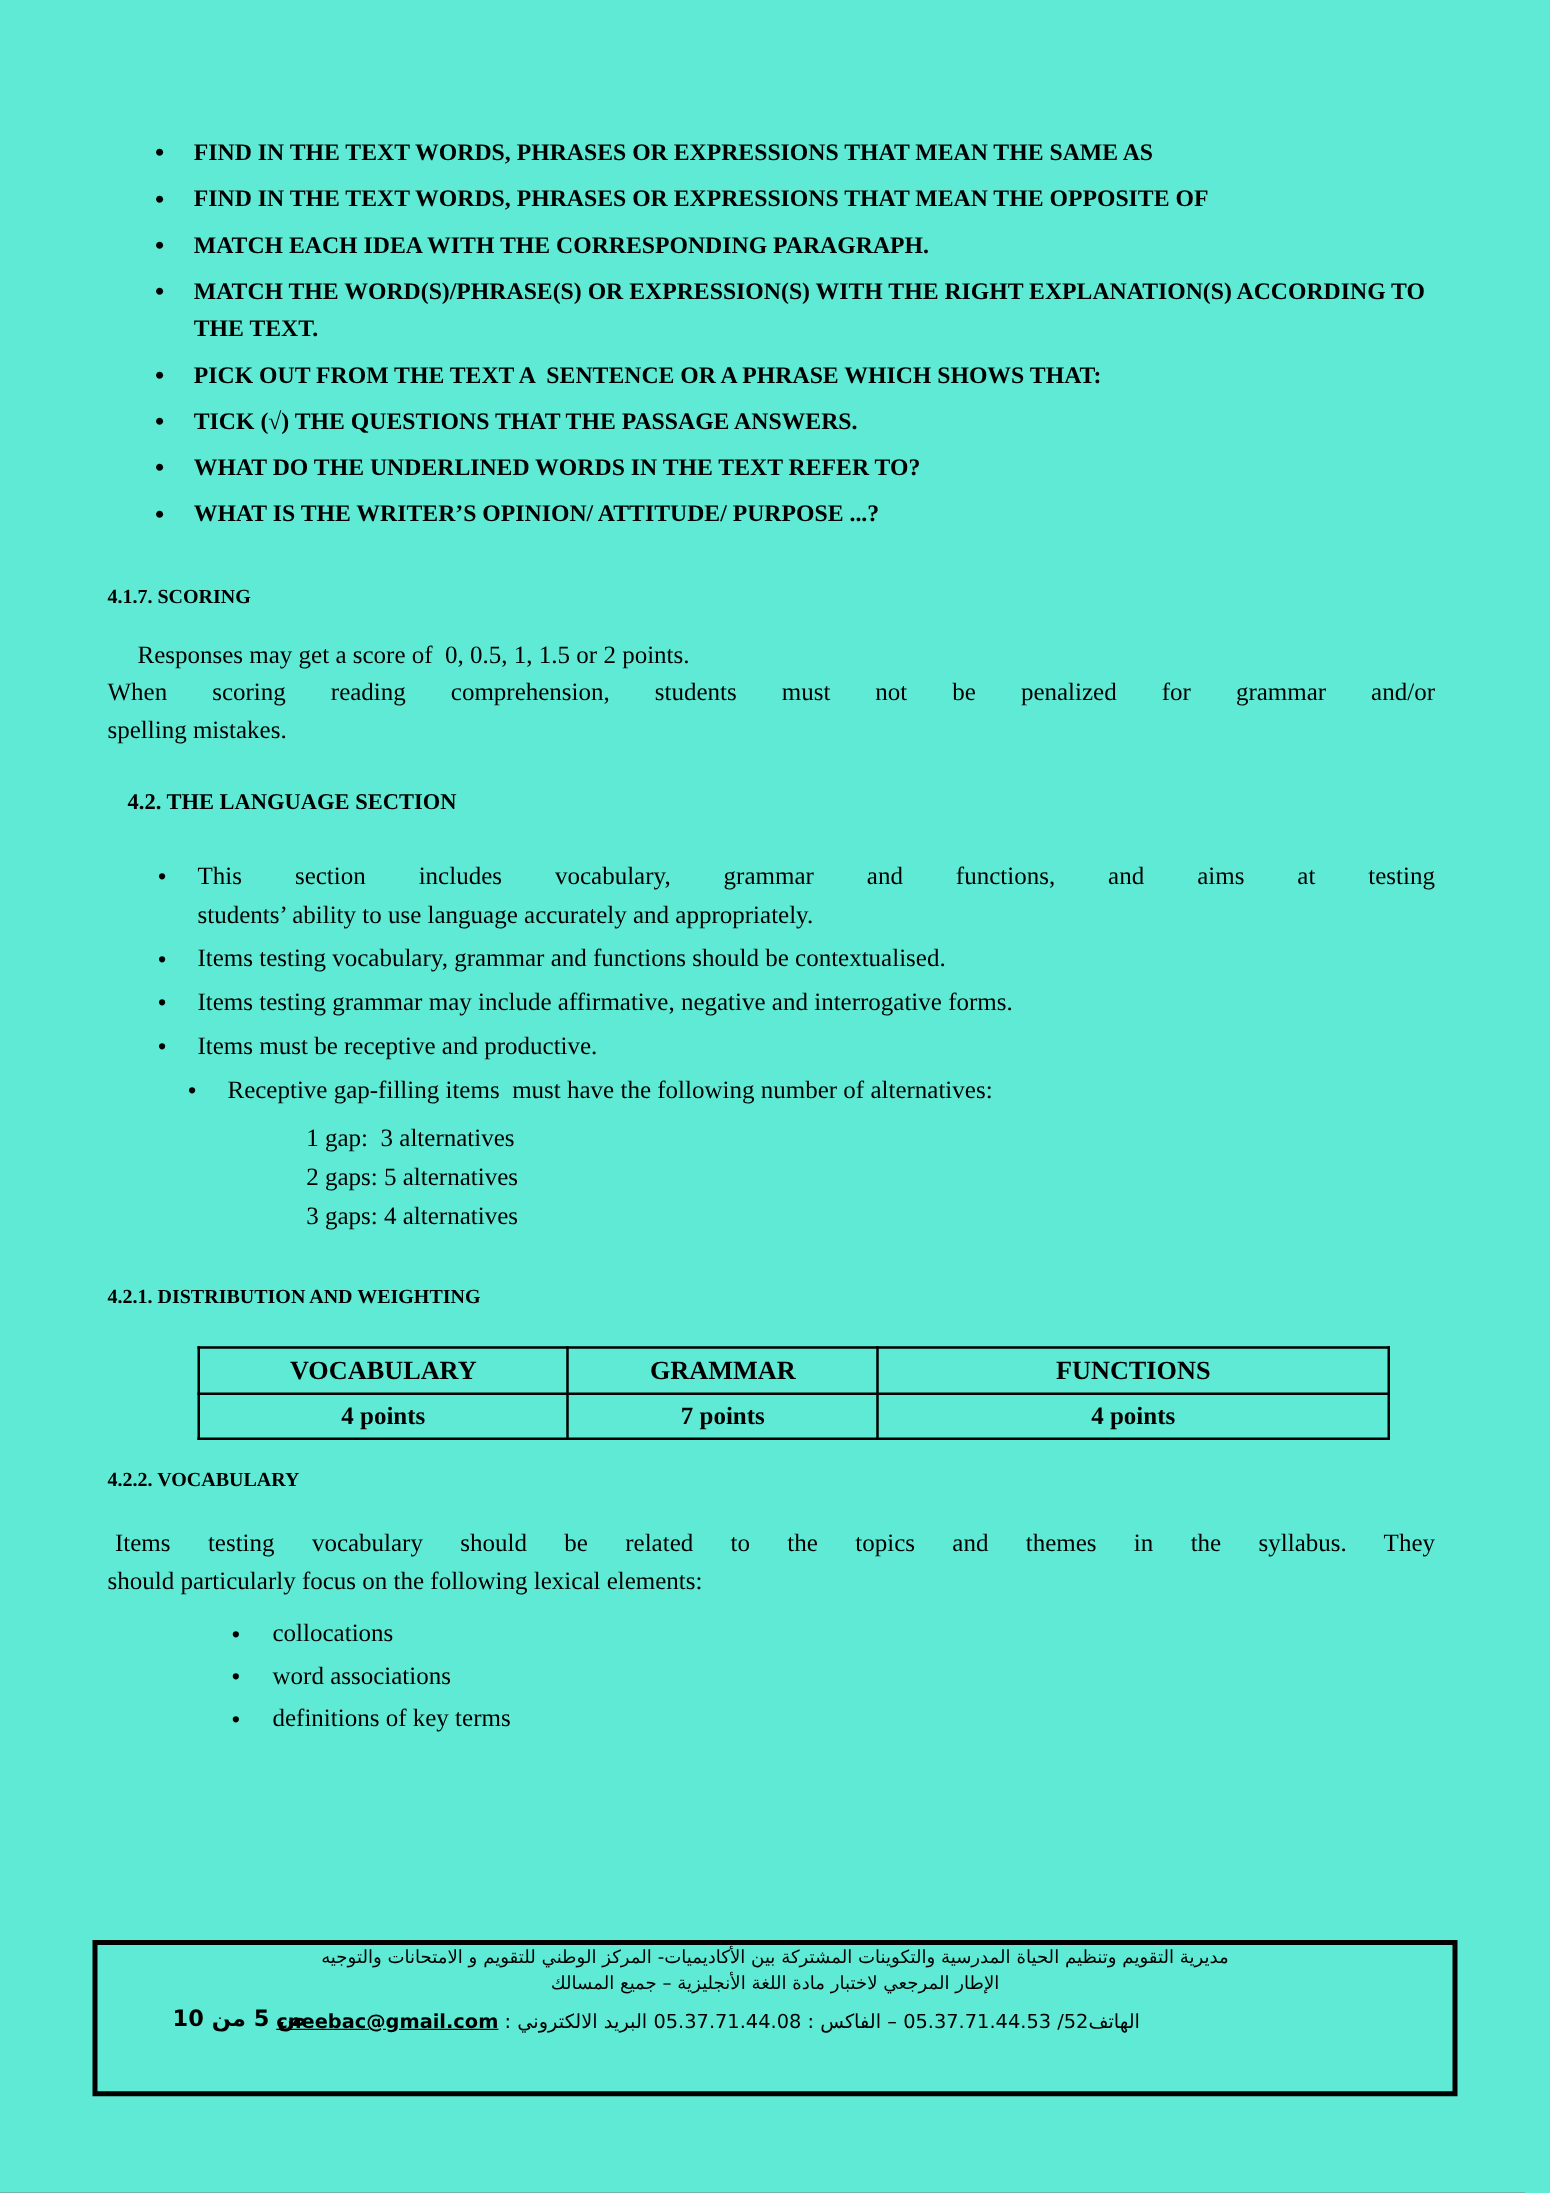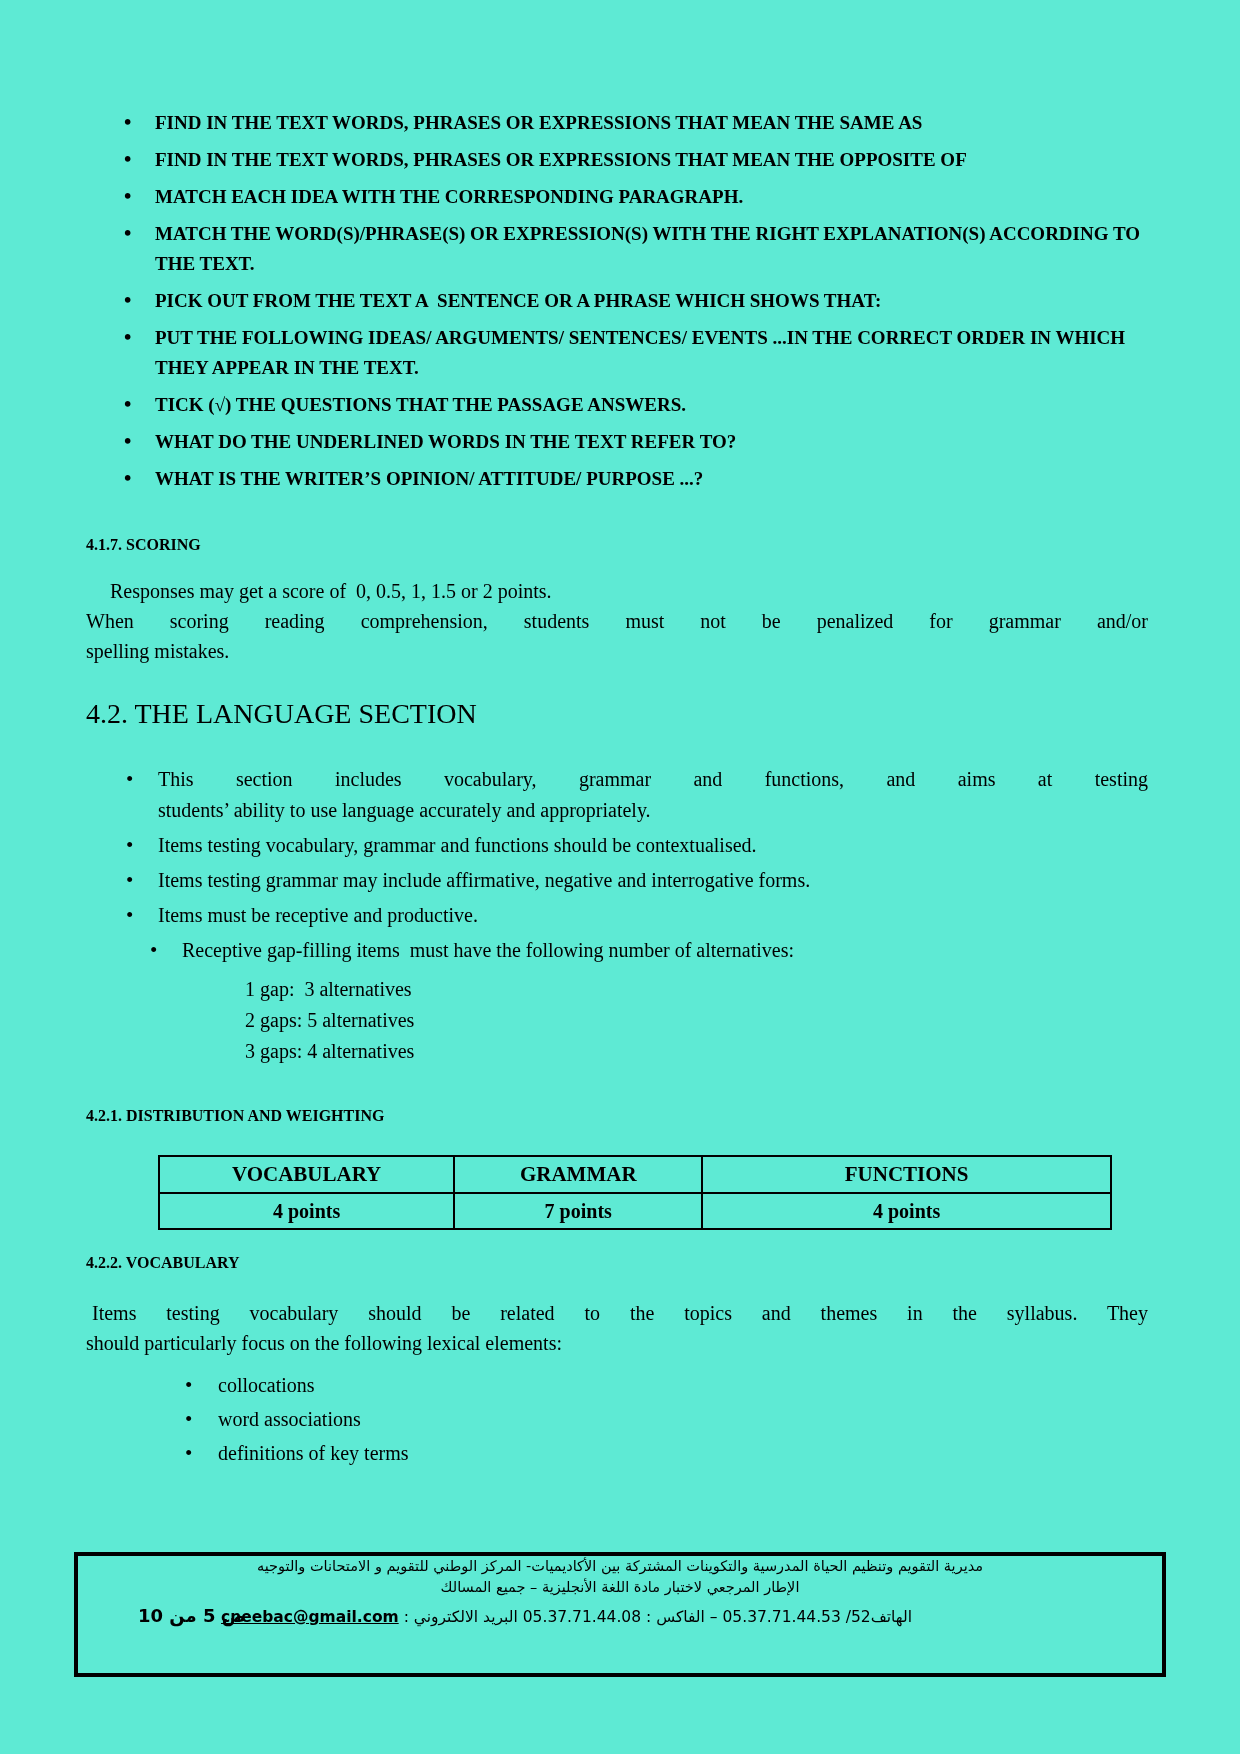--- a/index.html
+++ b/index.html
@@ -36,23 +36,23 @@
     font-size: 21px;
   }
 
   
   .h-small {
     font-weight: bold;
     font-size: 16px;
     margin: 0;
   }
   .h-big {
-    font-weight: normal;
-    font-size: 28px;
-    margin: 0;
+    font-weight: bold;
+    font-size: 18px;
+    margin: 16px;
   }
   .mt-scoring   { margin-top: 42px; }
   .mt-lang      { margin-top: 32px; }
   .mt-dist      { margin-top: 40px; }
   .mt-vocab     { margin-top: 24px; }
 
   
   .body-par {
     font-size: 20px;
     line-height: 30px;
@@ -179,21 +179,20 @@
 
 <div class="page">
   <div class="content">
 
     <div class="caps-list">
       <div class="caps-item">FIND IN THE TEXT WORDS, PHRASES OR EXPRESSIONS THAT MEAN THE SAME AS</div>
       <div class="caps-item">FIND IN THE TEXT WORDS, PHRASES OR EXPRESSIONS THAT MEAN THE OPPOSITE OF</div>
       <div class="caps-item">MATCH EACH IDEA WITH THE CORRESPONDING PARAGRAPH.</div>
       <div class="caps-item">MATCH THE WORD(S)/PHRASE(S) OR EXPRESSION(S) WITH THE RIGHT EXPLANATION(S) ACCORDING TO THE TEXT.</div>
       <div class="caps-item">PICK OUT FROM THE TEXT A  SENTENCE OR A PHRASE WHICH SHOWS THAT:</div>
-      <div class="caps-item">PUT THE FOLLOWING IDEAS/ ARGUMENTS/ SENTENCES/ EVENTS ...IN THE CORRECT ORDER IN WHICH THEY APPEAR IN THE TEXT.</div>
       <div class="caps-item">TICK (√) THE QUESTIONS THAT THE PASSAGE ANSWERS.</div>
       <div class="caps-item">WHAT DO THE UNDERLINED WORDS IN THE TEXT REFER TO?</div>
       <div class="caps-item">WHAT IS THE WRITER’S OPINION/ ATTITUDE/ PURPOSE ...?</div>
     </div>
 
     <div class="h-small mt-scoring">4.1.7. SCORING</div>
     <p class="body-par pre mt-par">Responses may get a score of  0, 0.5, 1, 1.5 or 2 points.</p>
     <p class="body-par stretch">When scoring reading comprehension, students must not be penalized for grammar and/or</p>
     <p class="body-par">spelling mistakes.</p>
 

